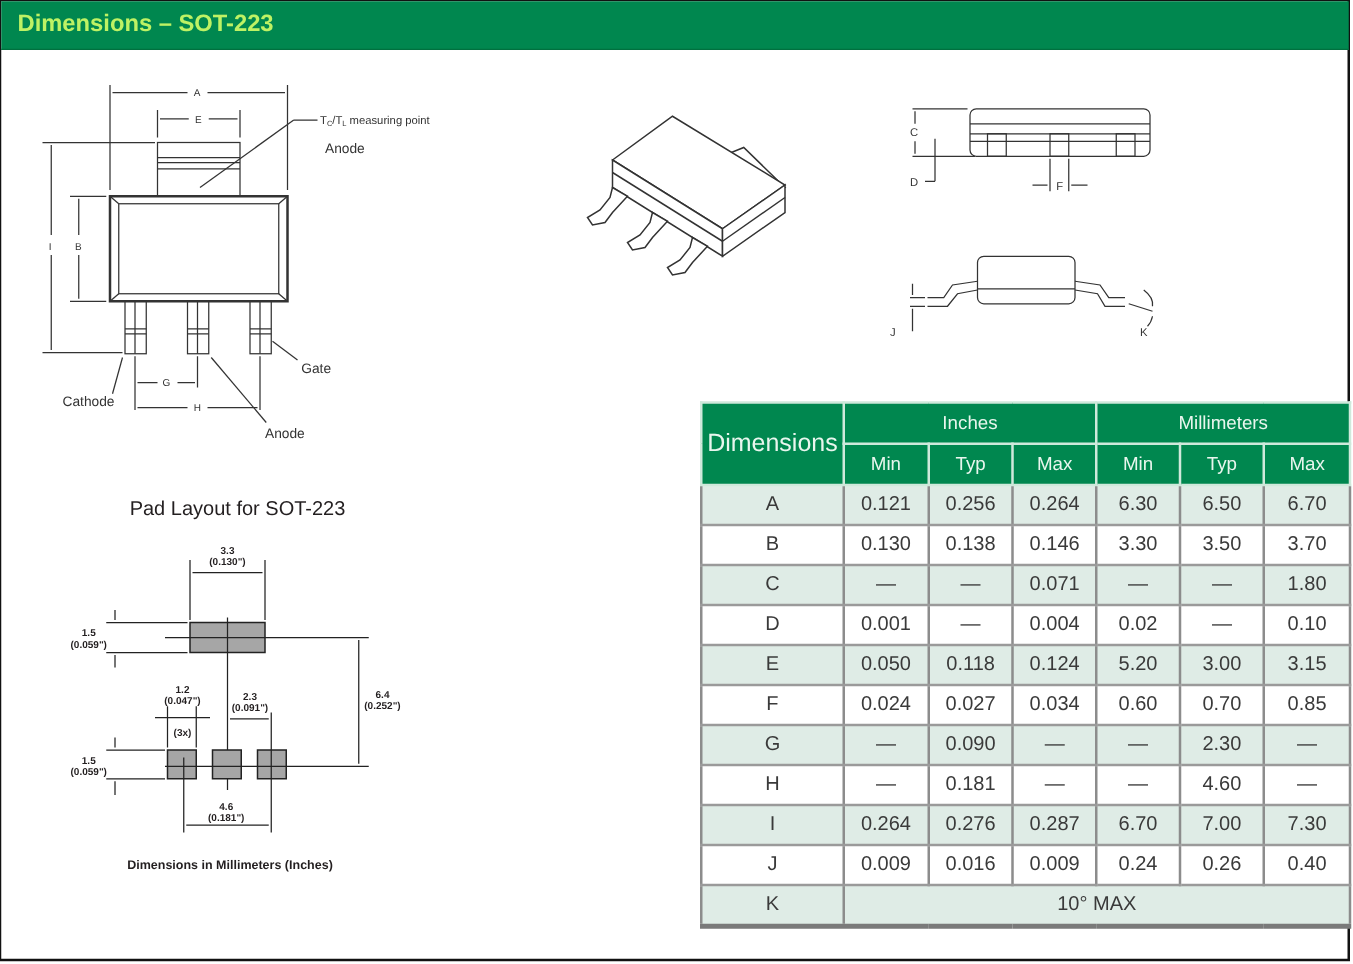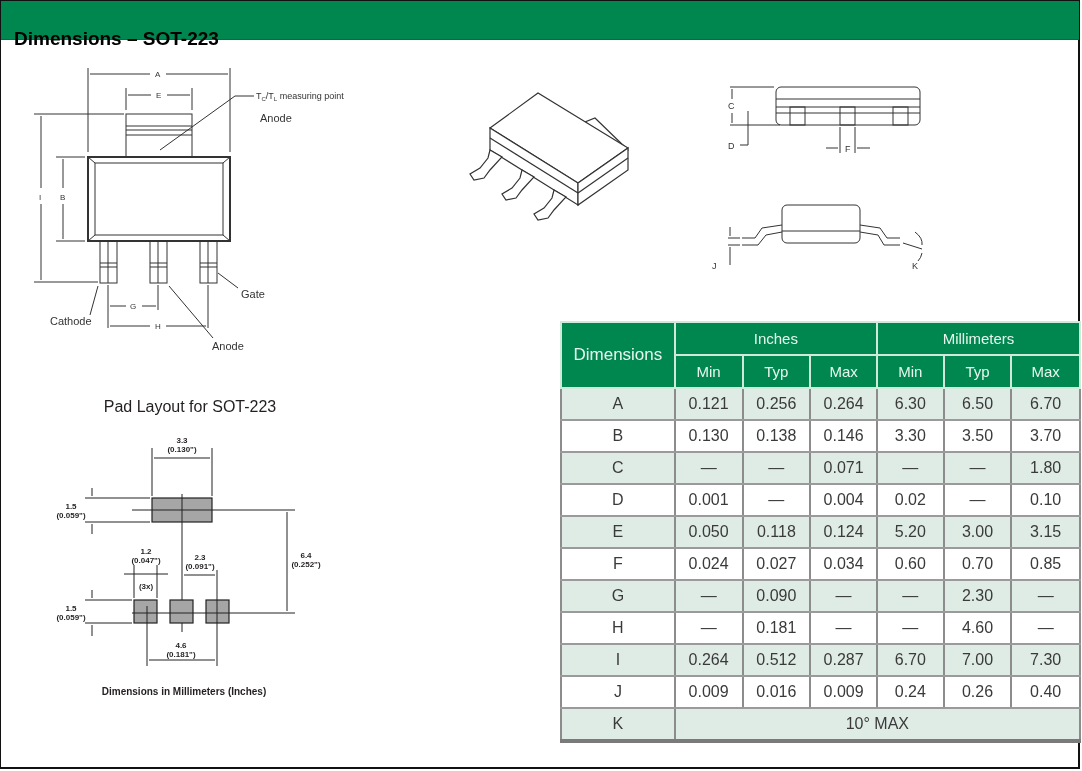--- a/index.html
+++ b/index.html
@@ -6,34 +6,34 @@
   body {
     width: 1082px; height: 771px; position: relative; overflow: hidden;
     background: #ffffff; font-family: "Liberation Sans", sans-serif; color: #231f20;
   }
   .frame { position: absolute; left: 0; top: 0; width: 1080px; height: 769px; border: 1px solid #111; border-right: 2px solid #111; border-bottom: 2px solid #111; box-sizing: border-box; }
   .header {
     position: absolute; left: 1px; top: 1px; width: 1078px; height: 38px;
     background: #00874f; border-bottom: 1px solid #00703f;
   }
   .header-title {
-    position: absolute; left: 13px; top: 8px; color: #000000;
-    font-weight: bold; font-size: 19px; letter-spacing: 0px; margin-top: 19px;
+    position: absolute; left: 13px; top: 8px; color: #bef264;
+    font-weight: bold; font-size: 19px; letter-spacing: 0px;
   }
   svg text { font-family: "Liberation Sans", sans-serif; }
   .dwg { position: absolute; }
   table.dims {
     position: absolute; left: 560px; top: 321px; width: 521px;
     border-collapse: collapse; font-size: 16px;
   }
   table.dims th {
     background: #00874f; color: #e8f6ee; font-weight: normal; text-align: center;
     border: 2px solid #cfe9db; height: 31px; padding: 0; font-size: 15px;
   }
-  table.dims th.dim-head { font-size: 17px; text-align: center; }
+  table.dims th.dim-head { font-size: 20px; text-align: center; }
   table.dims td {
     text-align: center; height: 30px; padding: 0; color: #3a3a3a;
     border-left: 2px solid #8c8c8c; border-right: 2px solid #8c8c8c;
     border-top: 2px solid #9a9a9a; border-bottom: 2px solid #9a9a9a;
   }
   table.dims tr.shaded td { background: #dfece6; }
   table.dims tr.plain td { background: #ffffff; }
   table.dims tr.last td { border-bottom: 4px solid #7a7a7a; }
 </style>
 </head>
@@ -337,21 +337,21 @@
       <td>—</td>
       <td>0.181</td>
       <td>—</td>
       <td>—</td>
       <td>4.60</td>
       <td>—</td>
     </tr>
     <tr class="shaded">
       <td>I</td>
       <td>0.264</td>
-      <td>0.512</td>
+      <td>0.276</td>
       <td>0.287</td>
       <td>6.70</td>
       <td>7.00</td>
       <td>7.30</td>
     </tr>
     <tr class="plain">
       <td>J</td>
       <td>0.009</td>
       <td>0.016</td>
       <td>0.009</td>

